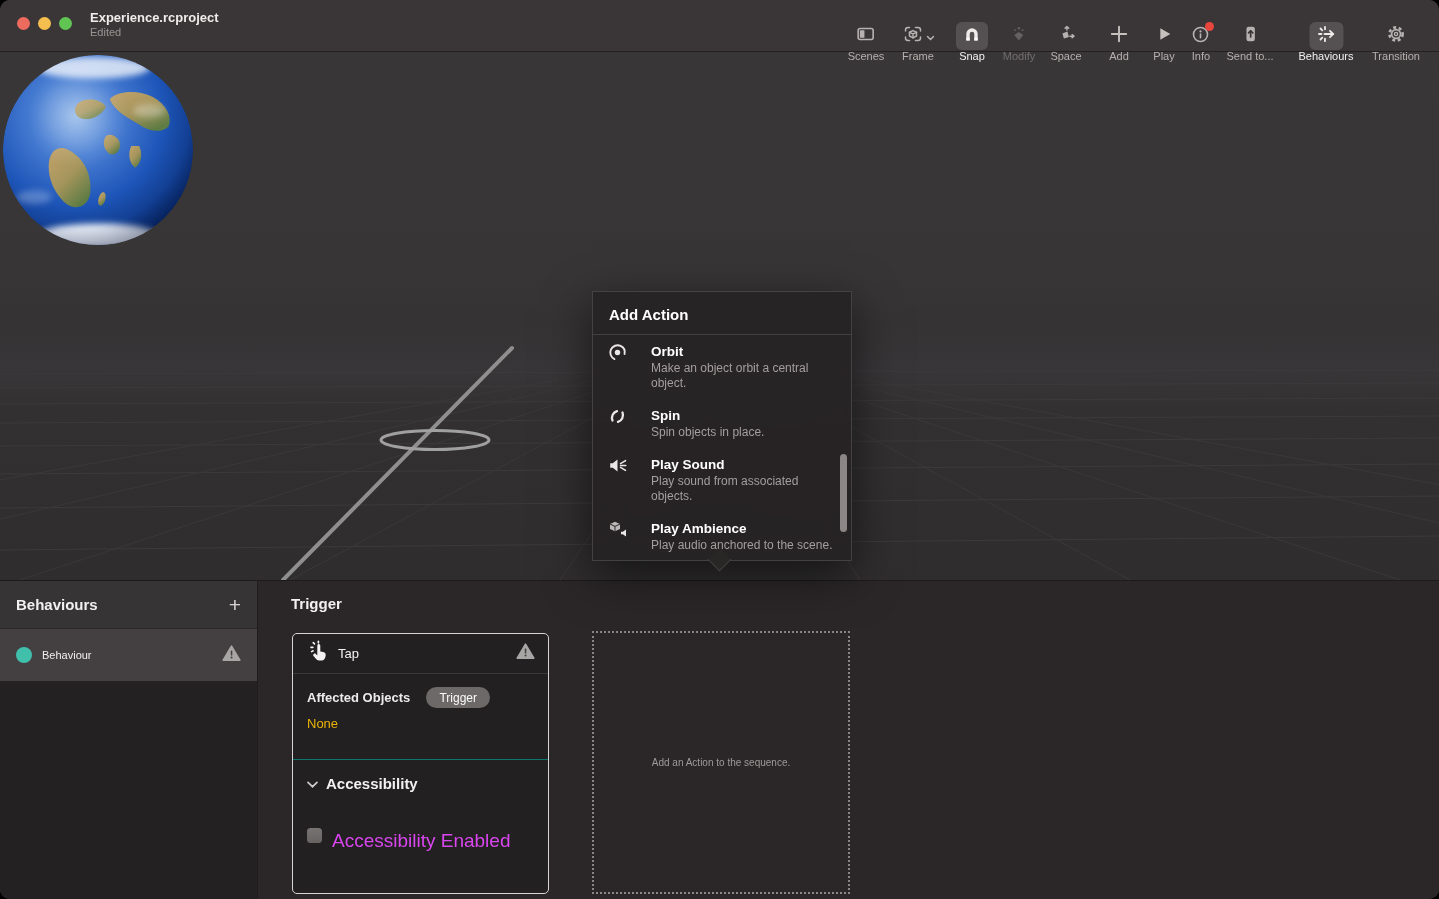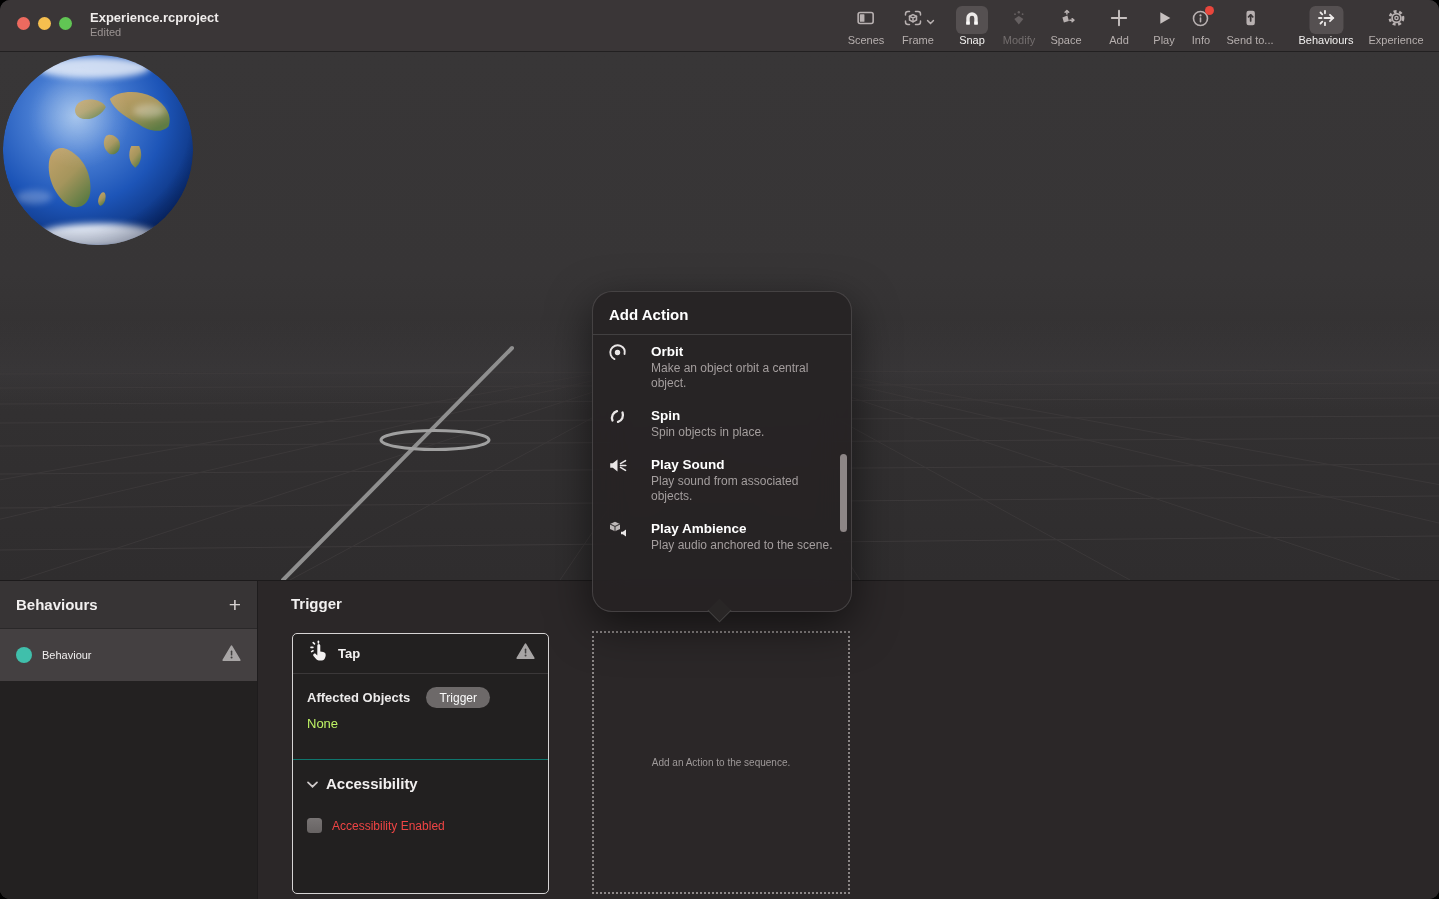--- a/index.html
+++ b/index.html
@@ -8,21 +8,21 @@
   .window{position:relative;width:1439px;height:899px;background:#363436;overflow:hidden;border-radius:10px;}
 
   
   .titlebar{position:absolute;left:0;top:0;width:100%;height:52px;background:#3a3637;border-bottom:1px solid #222021;z-index:30;}
   .traffic{position:absolute;top:17px;display:flex;gap:8px;left:17px;}
   .traffic span{width:13px;height:13px;border-radius:50%;display:block;}
   .t-red{background:#ed6a5f;}  .t-yellow{background:#f5bf4f;}  .t-green{background:#61c554;}
   .win-title{position:absolute;left:90px;top:10px;}
   .win-title .t{font-size:13px;font-weight:700;color:#efeceb;line-height:16px;}
   .win-title .s{font-size:11px;color:#9b9493;line-height:13px;}
-  .tb-item{position:absolute;top:7px;transform:translateX(-50%);text-align:center;color:#b6afae;cursor:default;}
+  .tb-item{position:absolute;top:23px;transform:translateX(-50%);text-align:center;color:#b6afae;cursor:default;}
   .tb-item .ic{height:26px;display:flex;align-items:center;justify-content:center;}
   .tb-item .lb{font-size:11px;line-height:13px;margin-top:1px;white-space:nowrap;}
   .tb-item.selected .icwrap{background:#555051;border-radius:6px;padding:2px 6px;}
   .tb-item.selected .lb{color:#f3f1f0;}
   .tb-item.disabled{opacity:.45;}
   .icwrap{display:flex;align-items:center;gap:3px;}
   .badge{position:absolute;width:9px;height:9px;border-radius:50%;background:#e8463c;right:-3px;top:-2px;}
 
   
   .viewport{position:absolute;left:0;top:52px;width:1439px;height:528px;background:linear-gradient(#383637 0%,#373536 42%,#333132 58%,#2f2d2e 100%);overflow:hidden;}
@@ -35,38 +35,38 @@
   .bpanel-head{height:48px;background:#373435;border-bottom:1px solid #2a2829;display:flex;align-items:center;padding:0 16px;}
   .bpanel-head .h{font-size:15px;font-weight:700;color:#f2f0f0;flex:1;}
   .add-behaviour{font-size:21px;font-weight:300;color:#d6d1d0;line-height:20px;cursor:default;}
   .brow{height:52px;background:#444041;display:flex;align-items:center;padding:0 16px;gap:10px;}
   .brow .dot{width:16px;height:16px;border-radius:50%;background:#40bfab;}
   .brow .lbl{font-size:11px;color:#f0eeee;flex:1;}
 
   .trigger-head{position:absolute;left:291px;top:14px;font-size:15px;font-weight:700;color:#f2f0f0;}
   .tcard{position:absolute;left:292px;top:52px;width:257px;height:261px;background:#222020;border:1.5px solid #d6d4d4;border-radius:5px;overflow:hidden;}
   .trow{height:40px;display:flex;align-items:center;gap:9px;padding:0 13px;border-bottom:1px solid #3b3839;}
-  .trow .nm{font-size:13px;font-weight:700;color:#f4f2f2;flex:1;}
+  .trow .nm{font-size:13px;font-weight:400;color:#f4f2f2;flex:1;}
   .tsec{padding:13px 14px 28px 14px;border-bottom:1px solid #0f766e;}
   .ao-row{display:flex;align-items:center;}
   .ao-row .lb{font-size:13px;font-weight:700;color:#eceaea;flex:1;}
   .choose-btn{background:#6d6969;border:none;border-radius:10.5px;height:21px;padding:0 13px;font-size:12px;color:#fafafa;font-family:inherit;cursor:default;margin-right:44px;}
-  .none-val{font-size:13px;color:#bef264;margin-top:8px;}
+  .none-val{font-size:13px;color:#eab308;margin-top:8px;}
   .acc{padding:14px 14px;}
   .acc-head{display:flex;align-items:center;gap:8px;}
   .acc-head .h{font-size:15px;font-weight:700;color:#f2f0f0;}
   .cb-row{display:flex;align-items:center;gap:10px;margin-top:26px;}
   .checkbox{width:15px;height:15px;border-radius:3.5px;background:linear-gradient(#787474,#676363);}
-  .cb-lbl{font-size:12px;color:#ef4444;}
+  .cb-lbl{font-size:19px;color:#d946ef;margin-top:12px;}
 
   .seqbox{position:absolute;left:592px;top:50px;width:258px;height:263px;border:2px dotted #8b8686;display:flex;align-items:center;justify-content:center;}
   .seqbox .ph{font-size:10px;color:#9e9999;}
 
   
-  .popover{position:absolute;left:592px;top:291px;width:260px;height:321px;background:rgba(37,34,35,0.86);backdrop-filter:blur(16px) saturate(1.1);border:1px solid rgba(255,255,255,0.14);border-radius:20px;box-shadow:0 14px 44px rgba(0,0,0,0.55);z-index:40;}
+  .popover{position:absolute;left:592px;top:291px;width:260px;height:270px;background:rgba(37,34,35,0.86);backdrop-filter:blur(16px) saturate(1.1);border:1px solid rgba(255,255,255,0.14);border-radius:0;box-shadow:0 14px 44px rgba(0,0,0,0.55);z-index:40;}
   .pop-tail{position:absolute;left:118px;bottom:-8px;width:17px;height:17px;background:#292626;transform:rotate(45deg);border-right:1px solid rgba(255,255,255,0.12);border-bottom:1px solid rgba(255,255,255,0.12);}
   .pop-inner{position:absolute;inset:0;border-radius:10px;overflow:hidden;}
   .pop-head{padding:14px 16px 11px;font-size:15px;font-weight:700;color:#ffffff;}
   .pop-div{height:1px;background:rgba(255,255,255,0.13);}
   .pop-item{display:flex;gap:22px;padding:8px 14px 8px 15px;cursor:default;}
   .pop-item .ico{width:21px;flex:0 0 21px;padding-top:0;}
   .pop-item h4{margin:0;font-size:13.5px;font-weight:700;color:#ffffff;line-height:18px;}
   .pop-item p{margin:0;font-size:12px;color:#a49e9e;line-height:15px;max-width:186px;}
   .pop-scrollbar{position:absolute;right:4px;top:162px;width:7px;height:78px;border-radius:4px;background:#8d8686;}
 
@@ -331,21 +331,21 @@
     <div class="tb-item" style="left:1396px">
       <div class="ic">
           <span>
         <svg width="20" height="20" viewBox="0 0 20 20">
               <circle cx="10" cy="10" r="6.6" fill="none" stroke="#b8b1b1" stroke-width="2.6" stroke-dasharray="3 2.6"></circle>
               <circle cx="10" cy="10" r="4.4" fill="none" stroke="#b8b1b1" stroke-width="1.7"></circle>
               <circle cx="10" cy="10" r="1.6" fill="none" stroke="#b8b1b1" stroke-width="1.4"></circle>
             </svg>
       </span>
         </div>
-      <div class="lb">Experience</div>
+      <div class="lb">Transition</div>
     </div>
   </div>
 
   <div class="bottom">
 
     <div class="bpanel">
       <div class="bpanel-head">
         <span class="h">Behaviours</span>
         <span class="add-behaviour">+</span>
       </div>

